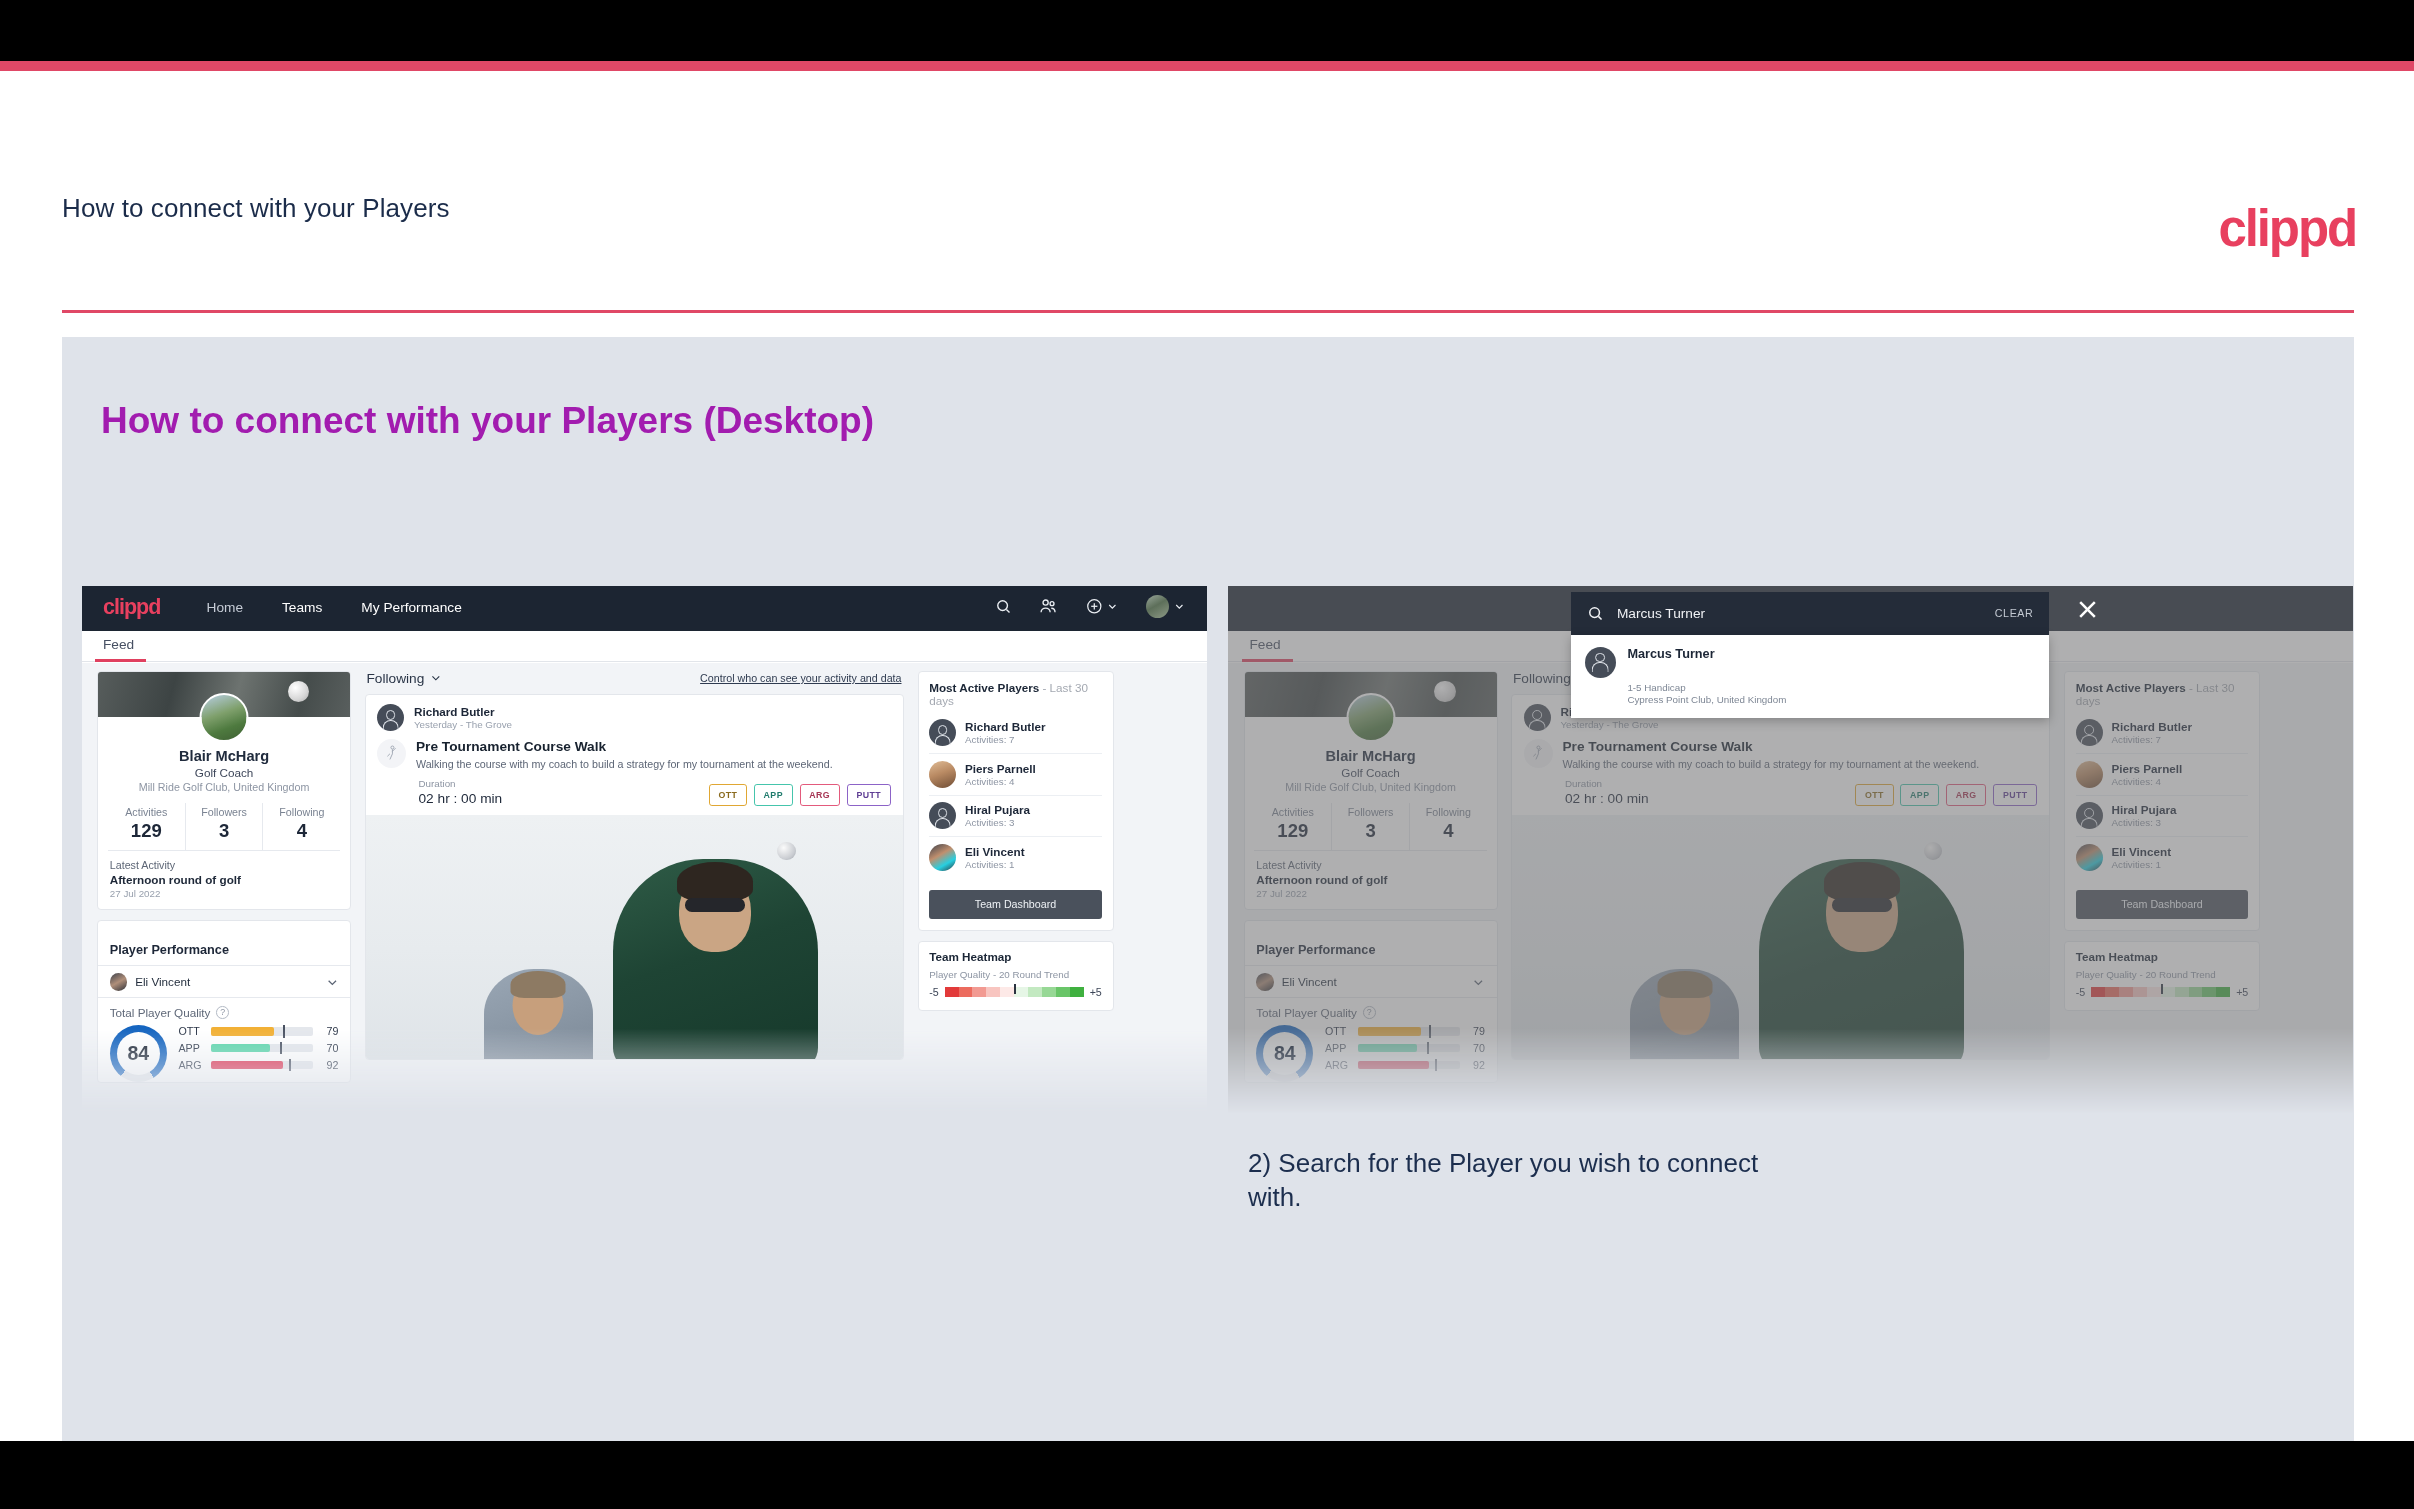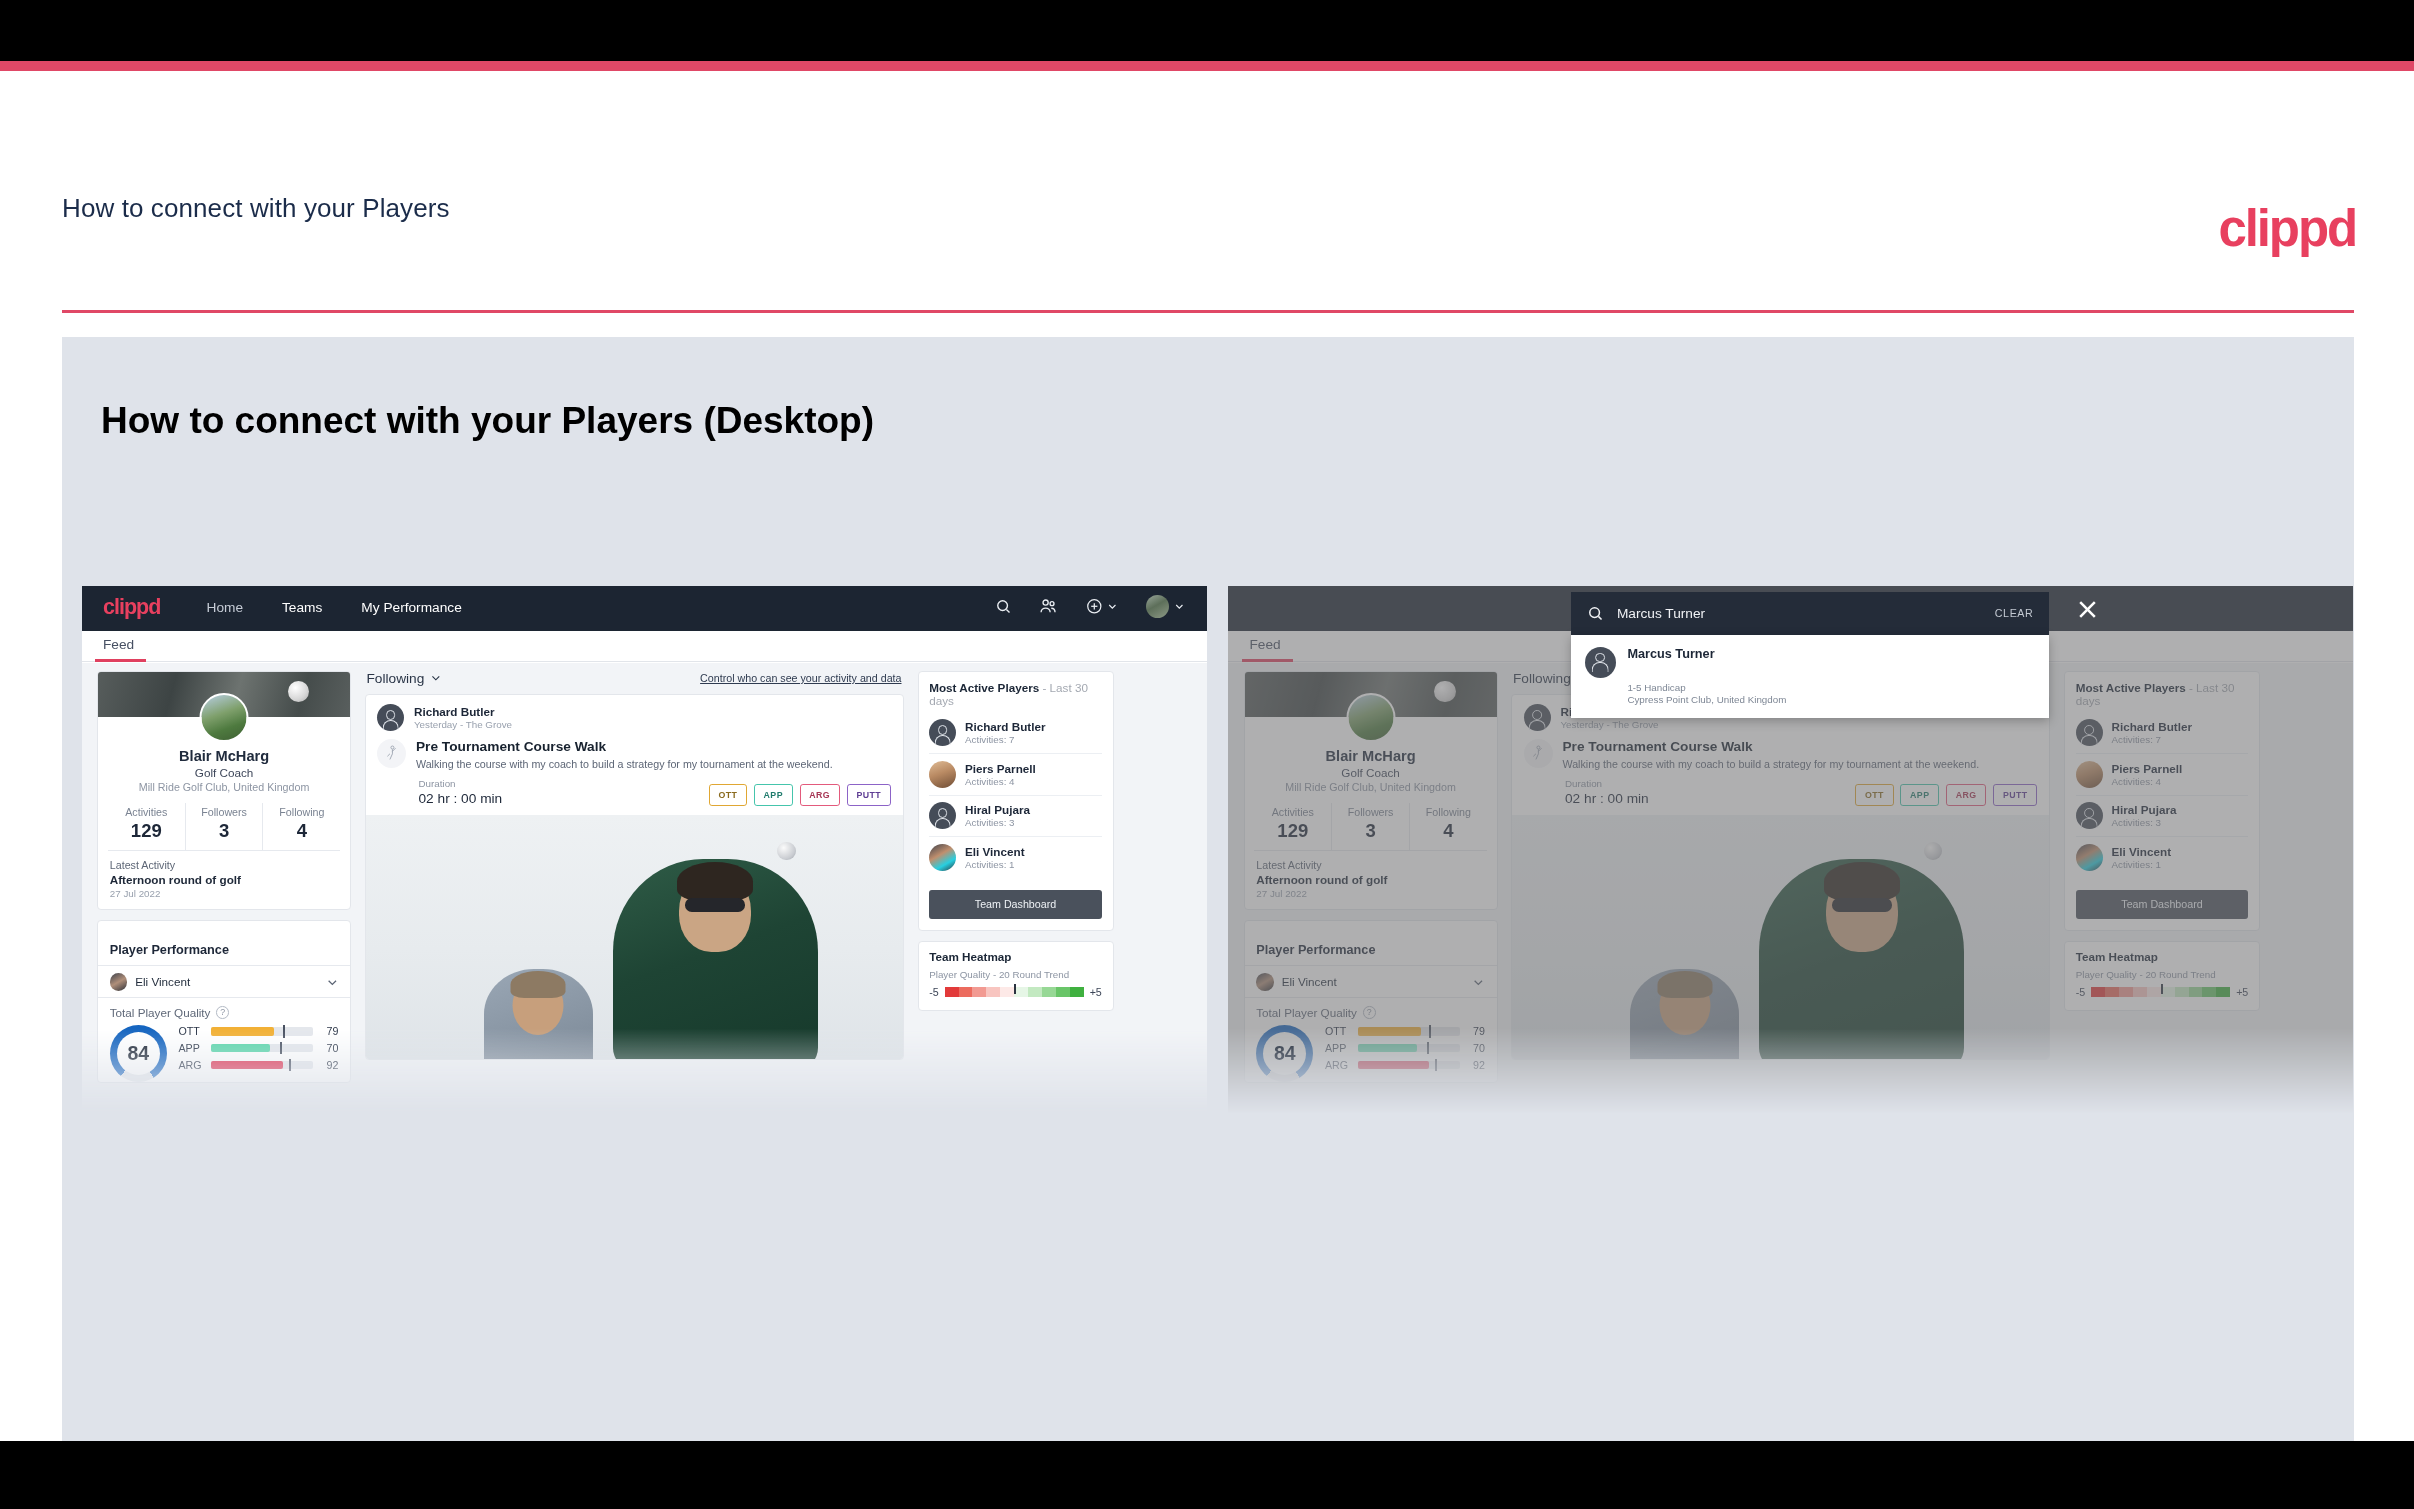--- a/index.html
+++ b/index.html
@@ -29,21 +29,21 @@
     letter-spacing:-2.1px; line-height:1;
   }
   .hdr-rule { position:absolute; left:62px; top:239px; width:2292px; height:2.9px; background:#e04866; }
 
   
   .panel {
     position:absolute; left:62px; top:266px; width:2292px; height:1107px;
     background:#dfe3ea;
     overflow:hidden;
   }
-  .panel-title { position:absolute; left:39px; top:63px; font-size:37px; font-weight:bold; color:#000000;text-align:center; }
+  .panel-title { position:absolute; left:39px; top:63px; font-size:37px; font-weight:bold; color:#a21caf;text-align:center; }
   .panel-sub   { position:absolute; left:39px; top:112px; font-size:35px; color:#23375c; }
 
   
   .shot {
     position:absolute; top:249px; width:1125px; height:527px;
     background:#ffffff; overflow:hidden;
     -webkit-mask-image: linear-gradient(to bottom, #000 0, #000 84%, rgba(0,0,0,0) 100%);
             mask-image: linear-gradient(to bottom, #000 0, #000 84%, rgba(0,0,0,0) 100%);
   }
   .shot-left  { left:19.5px; }
@@ -713,20 +713,21 @@
         <div class="suggest">
           <span class="av-dark" style="width:31px;height:31px"></span>
           <span>
             <span class="sn" style="display:block">Marcus Turner</span>
             <span class="sh" style="display:block">1-5 Handicap</span>
             <span class="sc" style="display:block">Cypress Point Club, United Kingdom</span>
           </span>
         </div>
       </div>
 
+      <div class="cap cap-right">2) Search for the Player you wish to connect with.</div>
     </div>
 
     <div class="copyright">Copyright Clippd 2022</div>
   </div>
 
   <div class="letterbox-bottom"></div>
 </div>
 
 
 </body></html>

